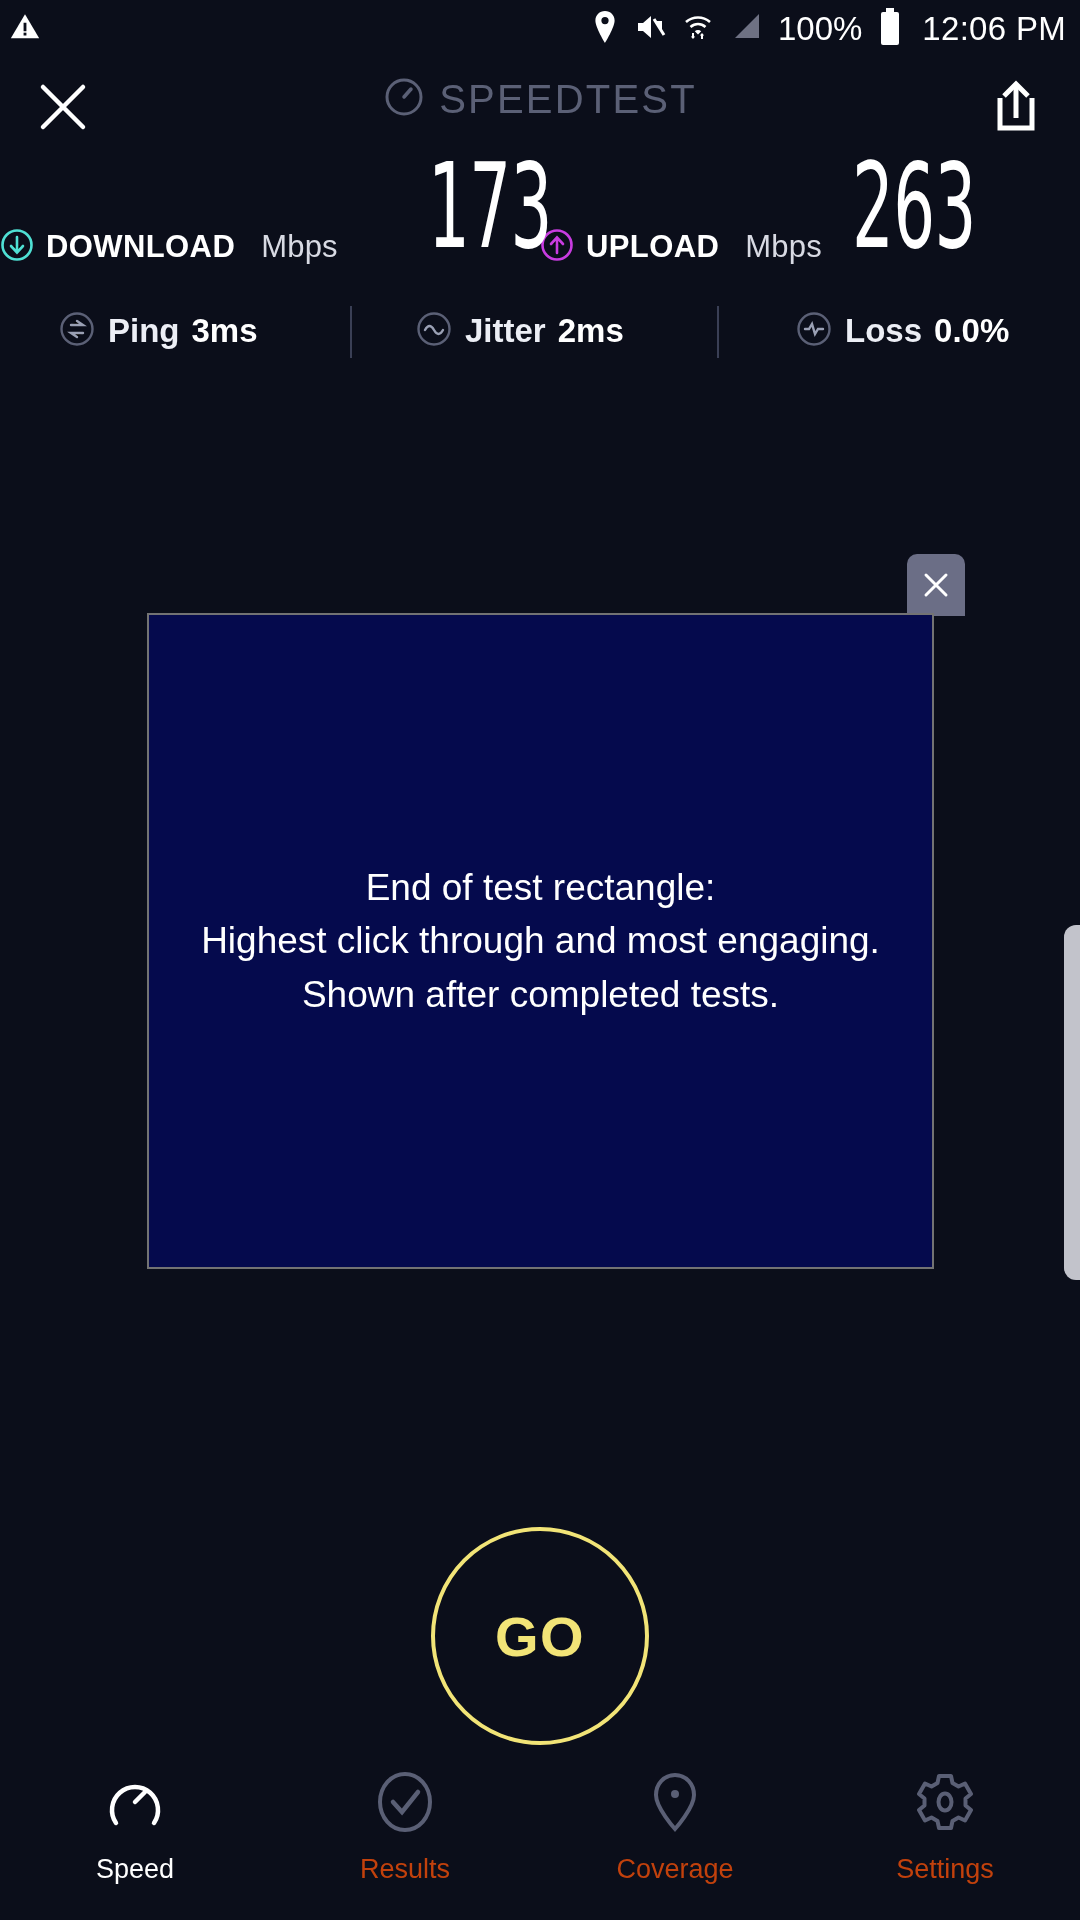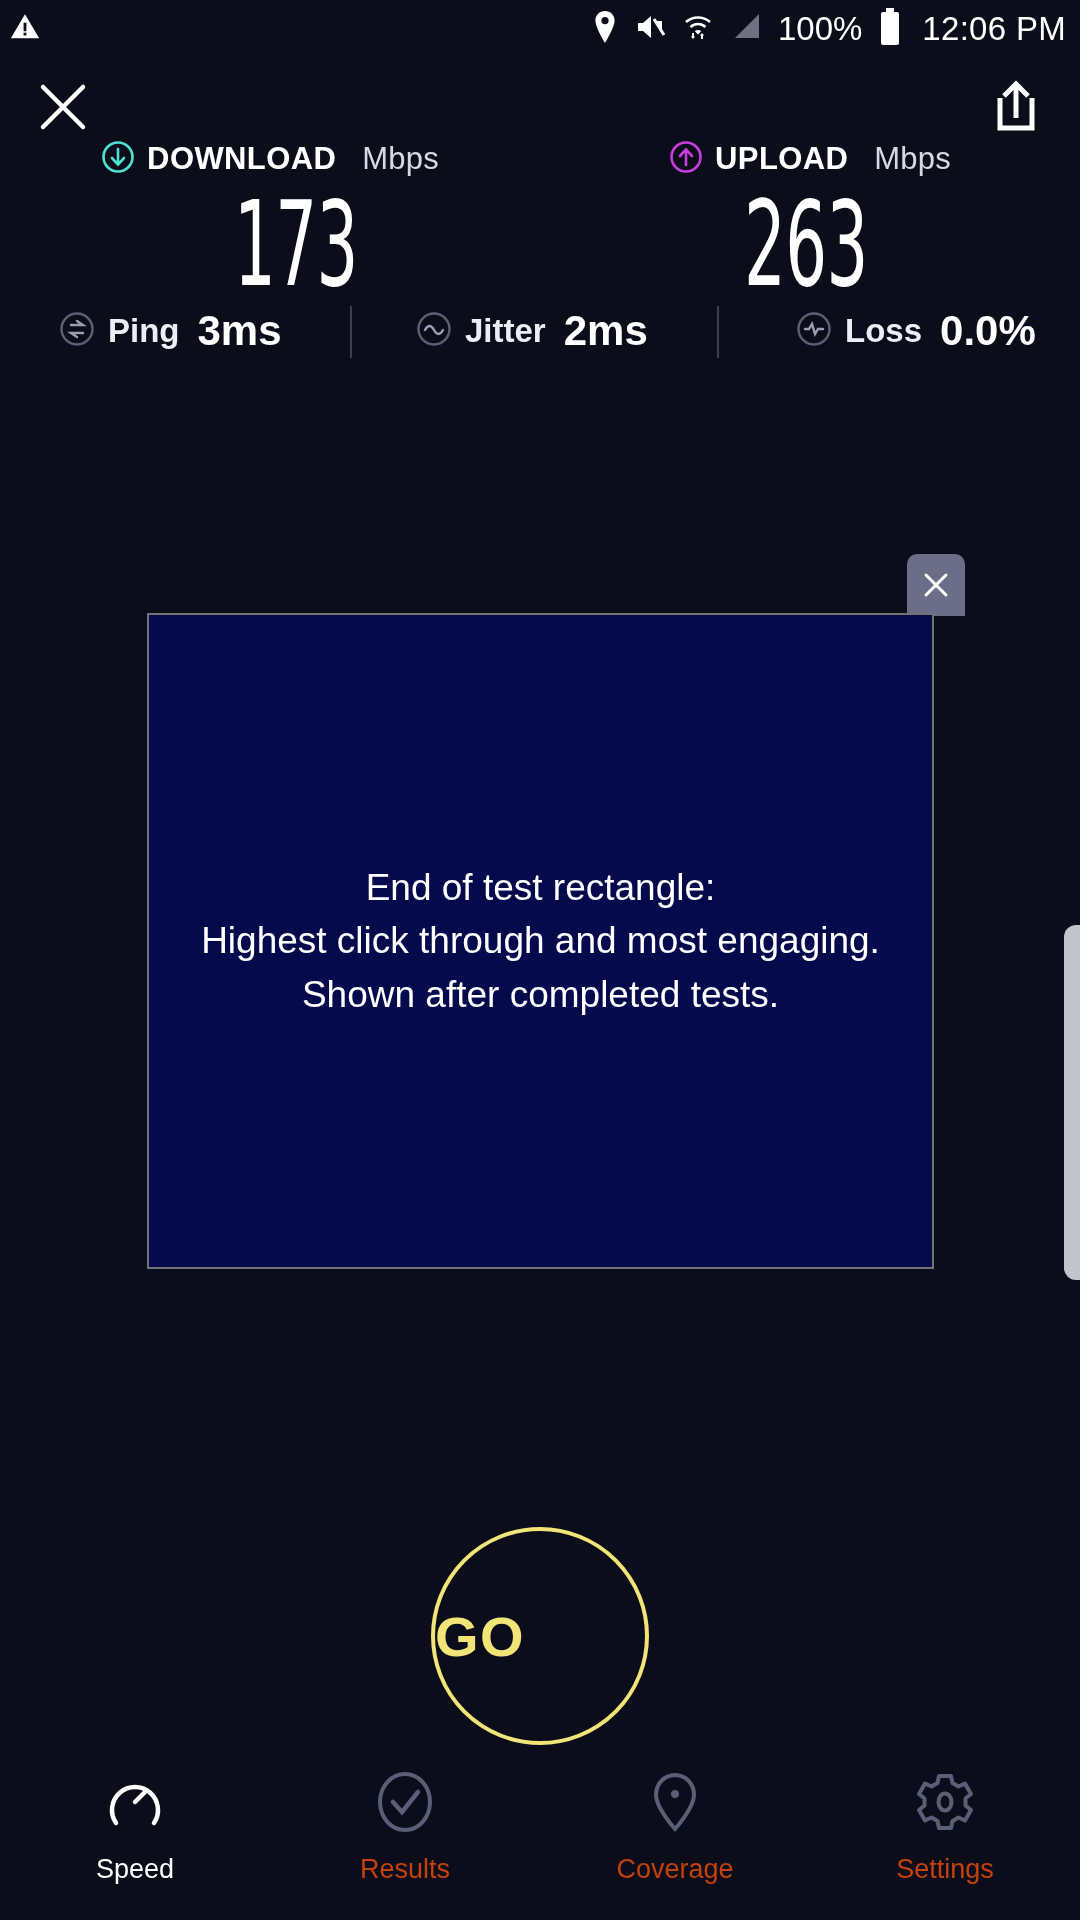--- a/index.html
+++ b/index.html
@@ -43,41 +43,41 @@
     position: absolute; left: 0; right: 0; top: 18px;
     display: flex; align-items: center; justify-content: center; gap: 14px;
   }
   .hdr-brand-text {
     color: #5b6076; font-size: 40px; letter-spacing: 2.2px; font-weight: 400;
   }
 
   
   .results { position: absolute; left: 0; top: 140px; width: 1080px; }
   .res-row { display: flex; width: 1080px; }
-  .res-col { width: 540px; display: flex; flex-direction: column; align-items: center; }
+  .res-col { width: 540px; display: flex; flex-direction: row; align-items: flex-end; }
   .res-label-line { display: flex; align-items: center; gap: 12px; }
   .res-label-main { color: #ffffff; font-size: 31px; font-weight: 700; letter-spacing: 0.4px; }
   .res-label-unit { color: #d8dae3; font-size: 31px; font-weight: 400; letter-spacing: 0.2px; margin-left: 14px; }
   .res-value {
     color: #ffffff; font-size: 118px; font-weight: 300;
     font-family: "DejaVu Sans Condensed", "Liberation Sans Narrow", "Liberation Sans", sans-serif;
     line-height: 1.02; margin-top: 6px; letter-spacing: -1px;
     transform: scaleX(0.62); transform-origin: center;
   }
   .res-dl .res-value { margin-left: 52px; }
   .res-ul .res-value { margin-left: -8px; }
 
   
   .metrics {
     position: absolute; left: 0; top: 300px; width: 1080px; height: 62px;
     display: flex; align-items: center;
   }
   .metric { display: flex; align-items: center; gap: 12px; }
   .metric-name { color: #eceef5; font-size: 33px; font-weight: 700; }
-  .metric-val  { color: #ffffff; font-size: 42px; font-weight: 700; margin-left: 6px; }
+  .metric-val  { color: #ffffff; font-size: 33px; font-weight: 700; }
   .m-ping { position: absolute; left: 58px; }
   .m-jit  { position: absolute; left: 415px; }
   .m-loss { position: absolute; left: 795px; }
   .metric-sep {
     position: absolute; top: 6px; width: 2px; height: 52px; background: #3a3f55;
   }
   .sep1 { left: 350px; }
   .sep2 { left: 717px; }
 
   
@@ -107,21 +107,21 @@
     border-radius: 12px 0 0 12px;
   }
 
   
   .go-btn {
     position: absolute; left: 50%; top: 1527px;
     transform: translateX(-50%);
     width: 218px; height: 218px;
     border: 4px solid #f2e477;
     border-radius: 50%;
-    display: flex; align-items: center; 
+    display: flex; align-items: center; justify-content: center;
     cursor: pointer; background: transparent;
   }
   .go-label { color: #f2e477; font-size: 56px; font-weight: 700; letter-spacing: 1.5px; }
 
   
   .bottom-nav {
     position: absolute; left: 0; bottom: 0;
     width: 1080px; height: 170px;
     display: flex; align-items: flex-start; padding-top: 16px;
   }
@@ -187,20 +187,29 @@
       </span>
       <span class="sb-time">12:06 PM</span>
     </div>
   </div>
 
   <div class="app-header">
     <div class="hdr-close">
       <svg width="54" height="54" viewBox="0 0 54 54">
           <path stroke="#ffffff" stroke-width="4.5" stroke-linecap="round" d="M7 7 L47 47 M47 7 L7 47"></path>
         </svg>
+    </div>
+    <div class="hdr-brand">
+      <span>
+        <svg width="42" height="42" viewBox="0 0 42 42">
+          <circle cx="21" cy="21" r="17" fill="none" stroke="#5b6076" stroke-width="3"></circle>
+          <path stroke="#5b6076" stroke-width="3.5" stroke-linecap="round" d="M21 21 L28 13"></path>
+        </svg>
+      </span>
+      <span class="hdr-brand-text">SPEEDTEST</span>
     </div>
     <div class="hdr-share">
       <svg width="56" height="58" viewBox="0 0 56 58">
         <path fill="none" stroke="#ffffff" stroke-width="5" d="M12 20 L12 50 L44 50 L44 20"></path>
         <path fill="none" stroke="#ffffff" stroke-width="5" d="M28 40 L28 7"></path>
         <path fill="none" stroke="#ffffff" stroke-width="5" d="M16 18 L28 6 L40 18"></path>
       </svg>
     </div>
   </div>
 

